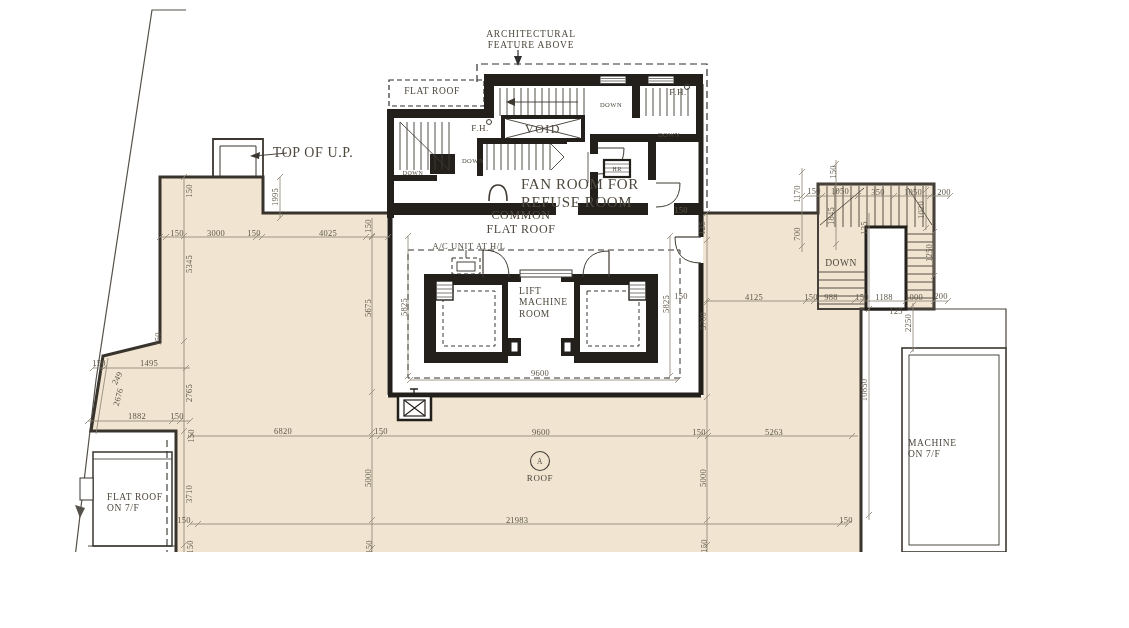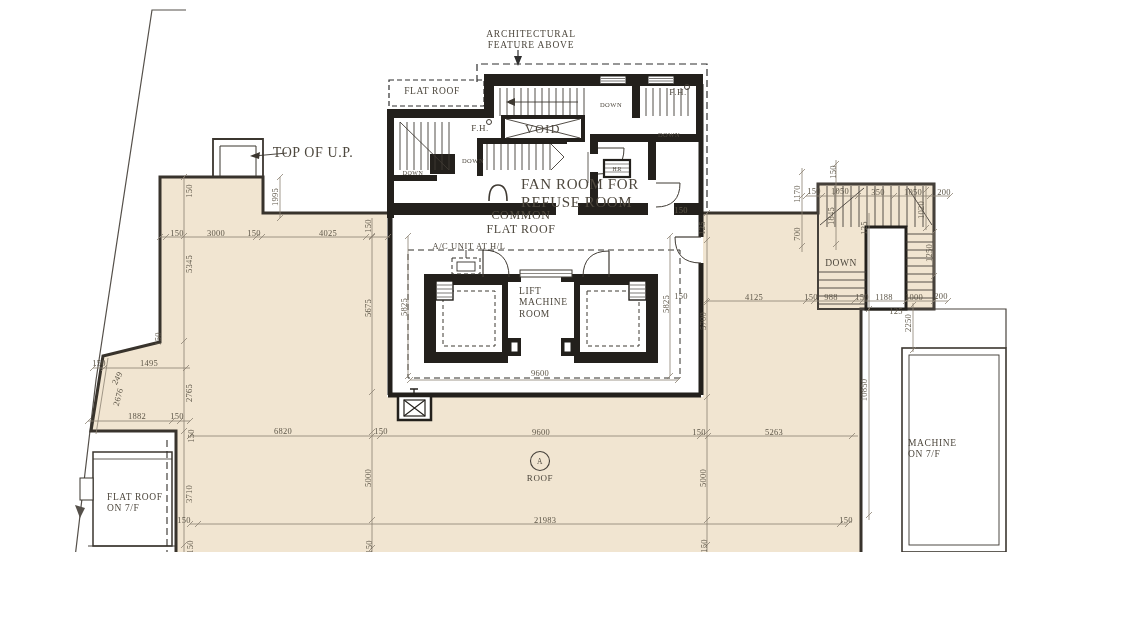--- a/index.html
+++ b/index.html
@@ -282,21 +282,21 @@
       <span class="dim" style="left: 177px; top: 416px; transform: translate(-50%, -50%);">150</span>
       <span class="dim" style="left: 191px; top: 436px; transform: translate(-50%, -50%) rotate(-90deg);">150</span>
       <span class="dim" style="left: 283px; top: 431px; transform: translate(-50%, -50%);">6820</span>
       <span class="dim" style="left: 381px; top: 431px; transform: translate(-50%, -50%);">150</span>
       <span class="dim" style="left: 541px; top: 432px; transform: translate(-50%, -50%);">9600</span>
       <span class="dim" style="left: 699px; top: 432px; transform: translate(-50%, -50%);">150</span>
       <span class="dim" style="left: 774px; top: 432px; transform: translate(-50%, -50%);">5263</span>
       <span class="dim" style="left: 368px; top: 478px; transform: translate(-50%, -50%) rotate(-90deg);">5000</span>
       <span class="dim" style="left: 703px; top: 478px; transform: translate(-50%, -50%) rotate(-90deg);">5000</span>
       <span class="dim" style="left: 189px; top: 494px; transform: translate(-50%, -50%) rotate(-90deg);">3710</span>
-      <span class="dim" style="left: 517px; top: 520px; transform: translate(-50%, -50%); margin-left: 28px;">21983</span>
+      <span class="dim" style="left: 517px; top: 520px; transform: translate(-50%, -50%);">21983</span>
       <span class="dim" style="left: 184px; top: 520px; transform: translate(-50%, -50%);">150</span>
       <span class="dim" style="left: 846px; top: 520px; transform: translate(-50%, -50%);">150</span>
       <span class="dim" style="left: 190px; top: 547px; transform: translate(-50%, -50%) rotate(-90deg);">150</span>
       <span class="dim" style="left: 369px; top: 547px; transform: translate(-50%, -50%) rotate(-90deg);">150</span>
       <span class="dim" style="left: 704px; top: 546px; transform: translate(-50%, -50%) rotate(-90deg);">150</span>
     </div>
 
 </div>
 
 </body></html>

